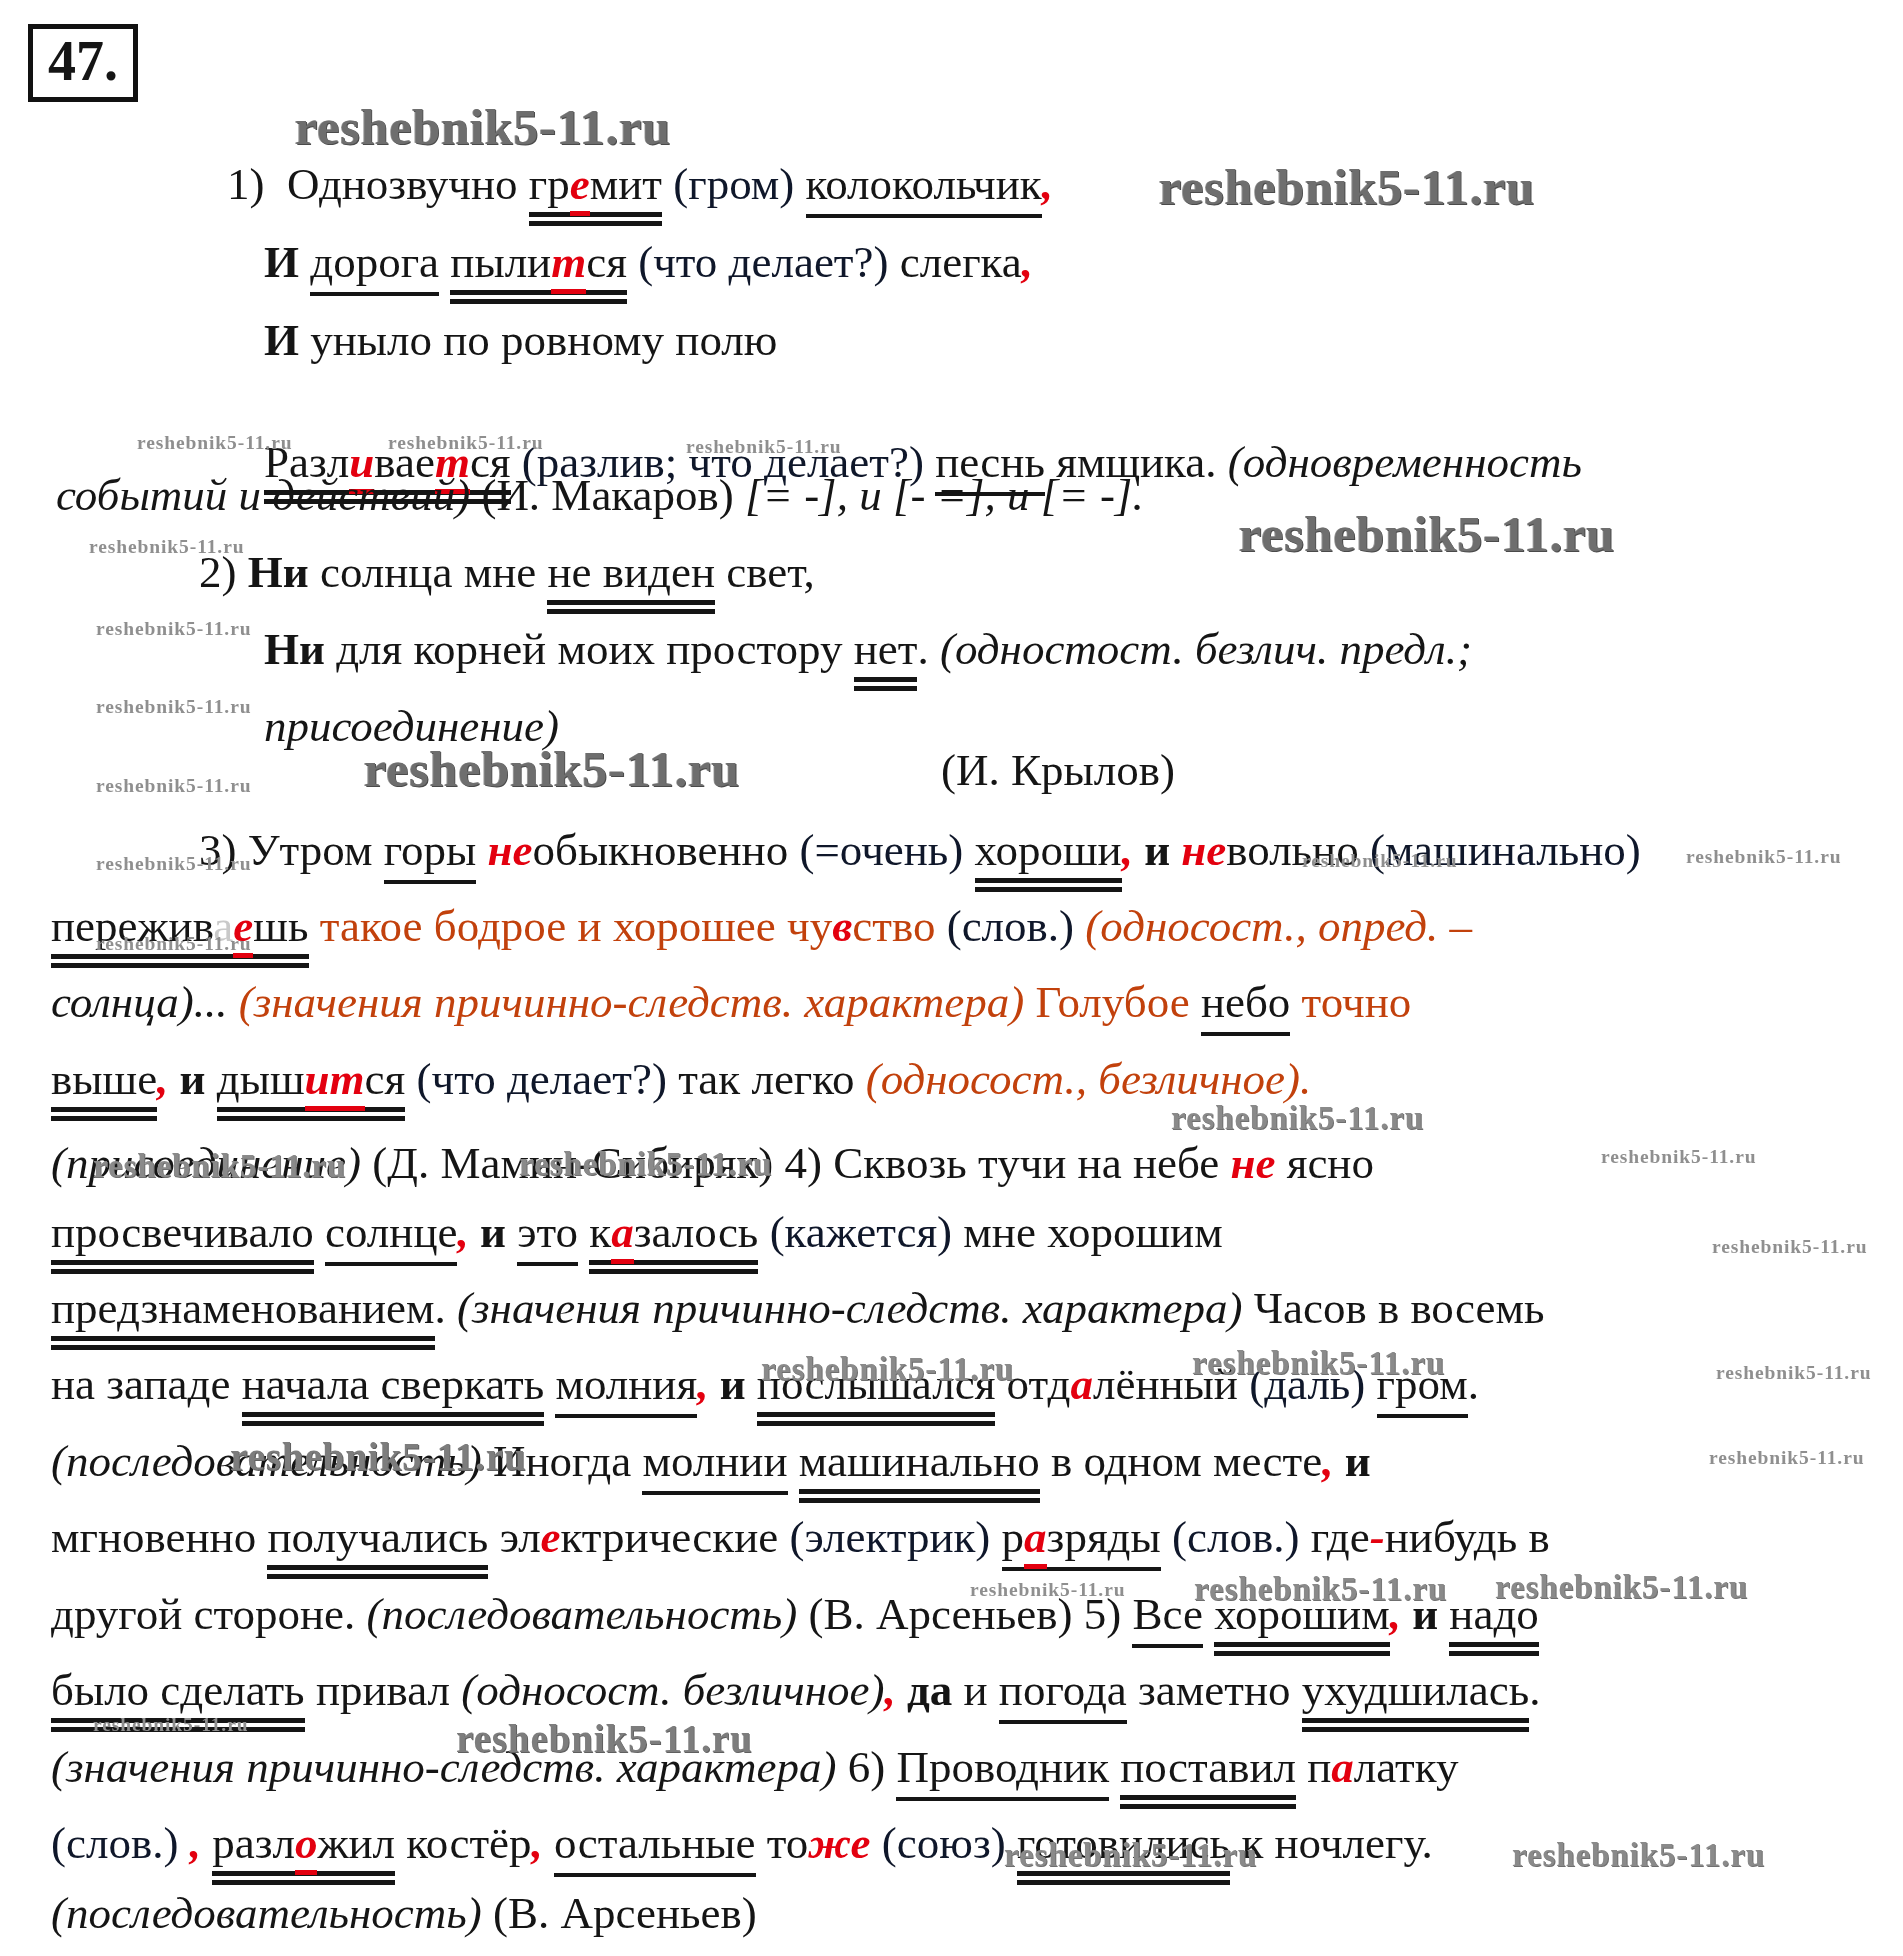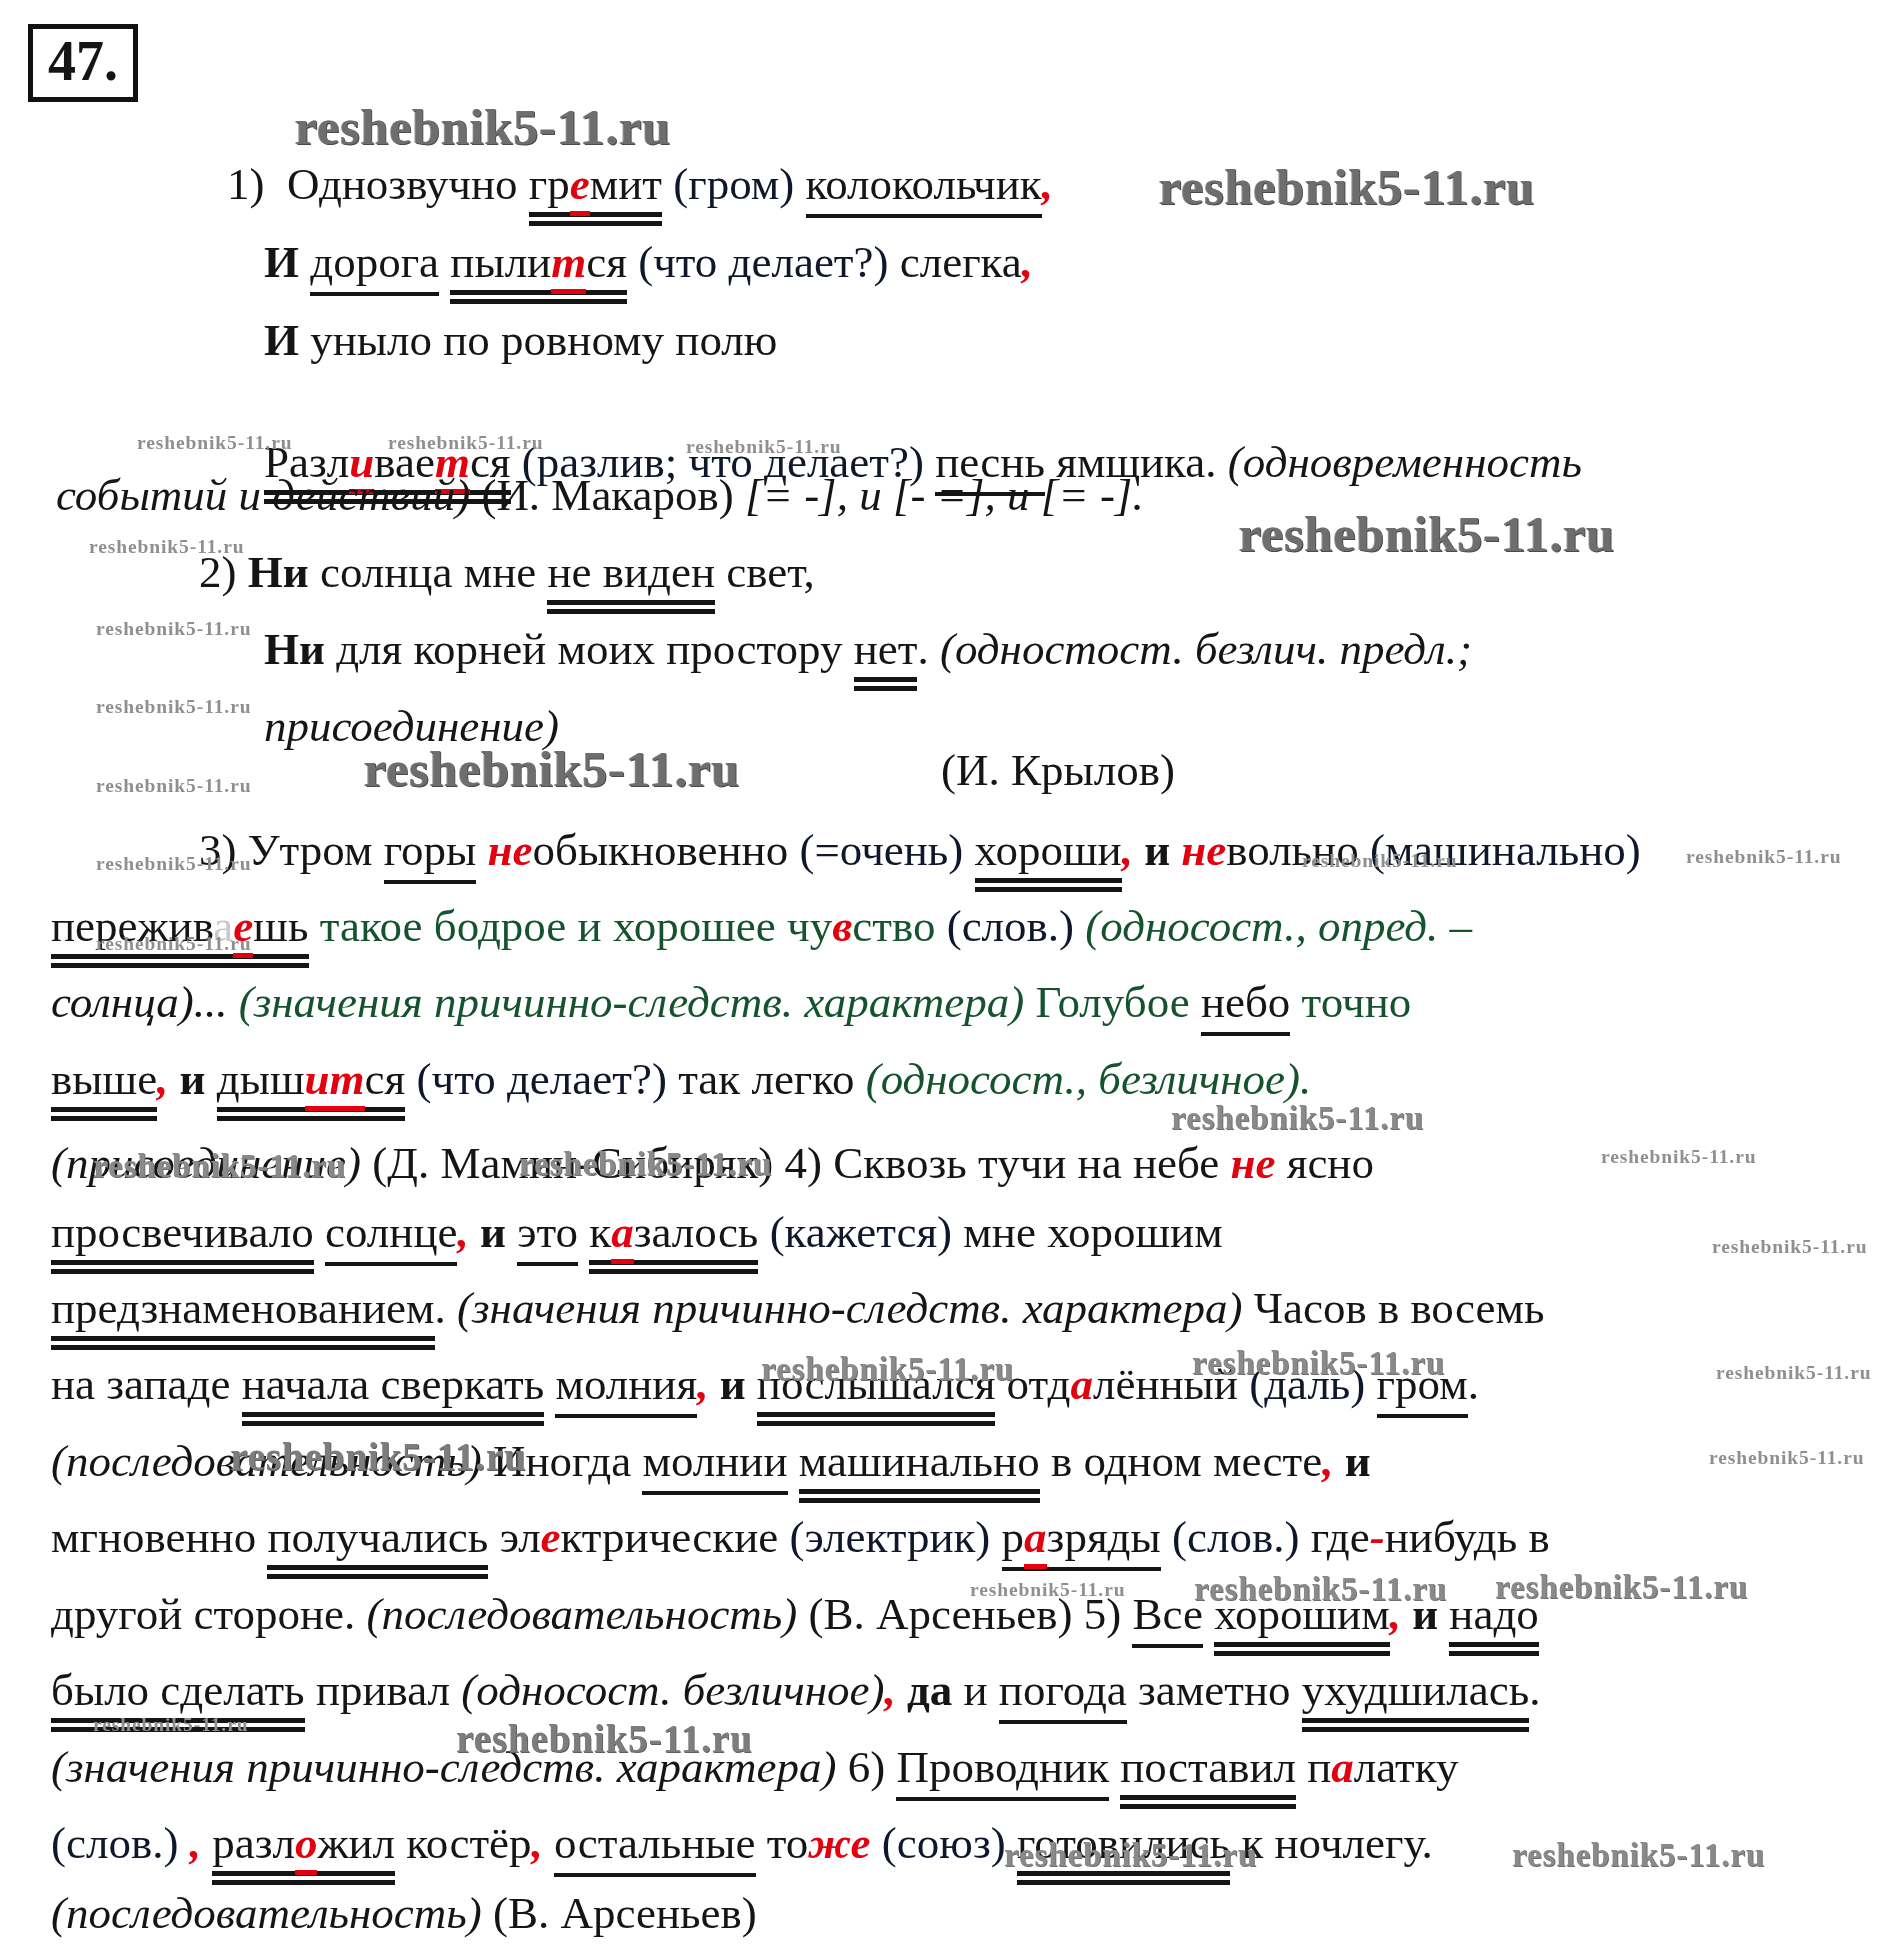--- a/index.html
+++ b/index.html
@@ -6,21 +6,21 @@
   #page{position:relative;width:1903px;height:1956px;background:#ffffff;overflow:hidden;
         font-family:"Liberation Serif","DejaVu Serif",serif;color:#151515;}
   
   #exnum{position:absolute;left:28px;top:24px;border:5.6px solid #111;padding:0px 15px 3.7px 15px;
          font-size:56px;font-weight:bold;line-height:1.15;background:#fff;}
   
   .line{position:absolute;white-space:nowrap;font-size:45px;line-height:1.25;}
   .b{font-weight:bold;}
   .i{font-style:italic;}
   .g{color:#0f172a;}            
-  .f{color:#14532d;}            
+  .f{color:#c2410c;}            
   .xf{color:#c9c9c9;}           
   .r{color:#e3000f;font-style:italic;font-weight:bold;}
   .w{display:inline-block;line-height:1.05;}
   .u1{border-bottom:4.6px solid #151515;padding-bottom:5.6px;}
   .u2{border-bottom:14px double #151515;padding-bottom:3.7px;}
   .rt{border-bottom:5.6px solid #e3000f;padding-bottom:1.9px;}
   
   .wm{position:absolute;font-weight:bold;white-space:nowrap;letter-spacing:0.9px;
       font-family:"Liberation Serif","DejaVu Serif",serif;}
   .wm-big{font-size:50px;color:#6e6e6e;text-shadow:0.9px 0.9px 0 #4a4a4a,-0.9px 0 0 #9a9a9a;}

